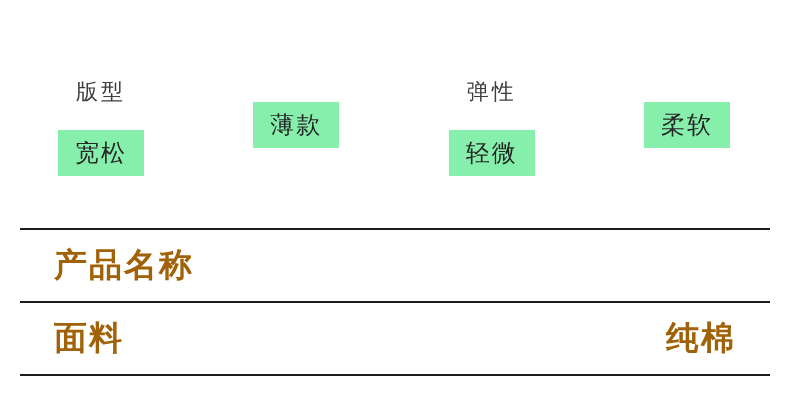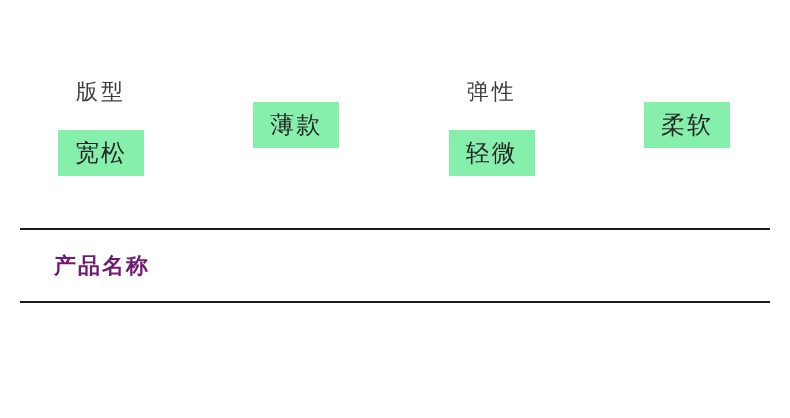--- a/index.html
+++ b/index.html
@@ -53,23 +53,23 @@
   }
   .spec-row {
     display: flex;
     justify-content: space-between;
     align-items: center;
     height: 73px;
     border-bottom: 2px solid #1c1c1c;
     padding: 0 34px;
   }
   .spec-label, .spec-value {
-    font-size: 22px;
+    font-size: 33px;
     font-weight: 700;
-    color: #701a75;
+    color: #a16207;
     letter-spacing: 2px;
     white-space: nowrap;
   }
 </style>
 </head>
 <body>
 
 <div class="page">
 
   <div class="attrs">
@@ -93,16 +93,20 @@
     </div>
 
   </div>
 
   <div class="spec-table">
 
     <div class="spec-row">
       <span class="spec-label">产品名称</span>
     </div>
 
+    <div class="spec-row">
+      <span class="spec-label">面料</span>
+      <span class="spec-value">纯棉</span>
+    </div>
 
   </div>
 
 </div>
 
 </body></html>

